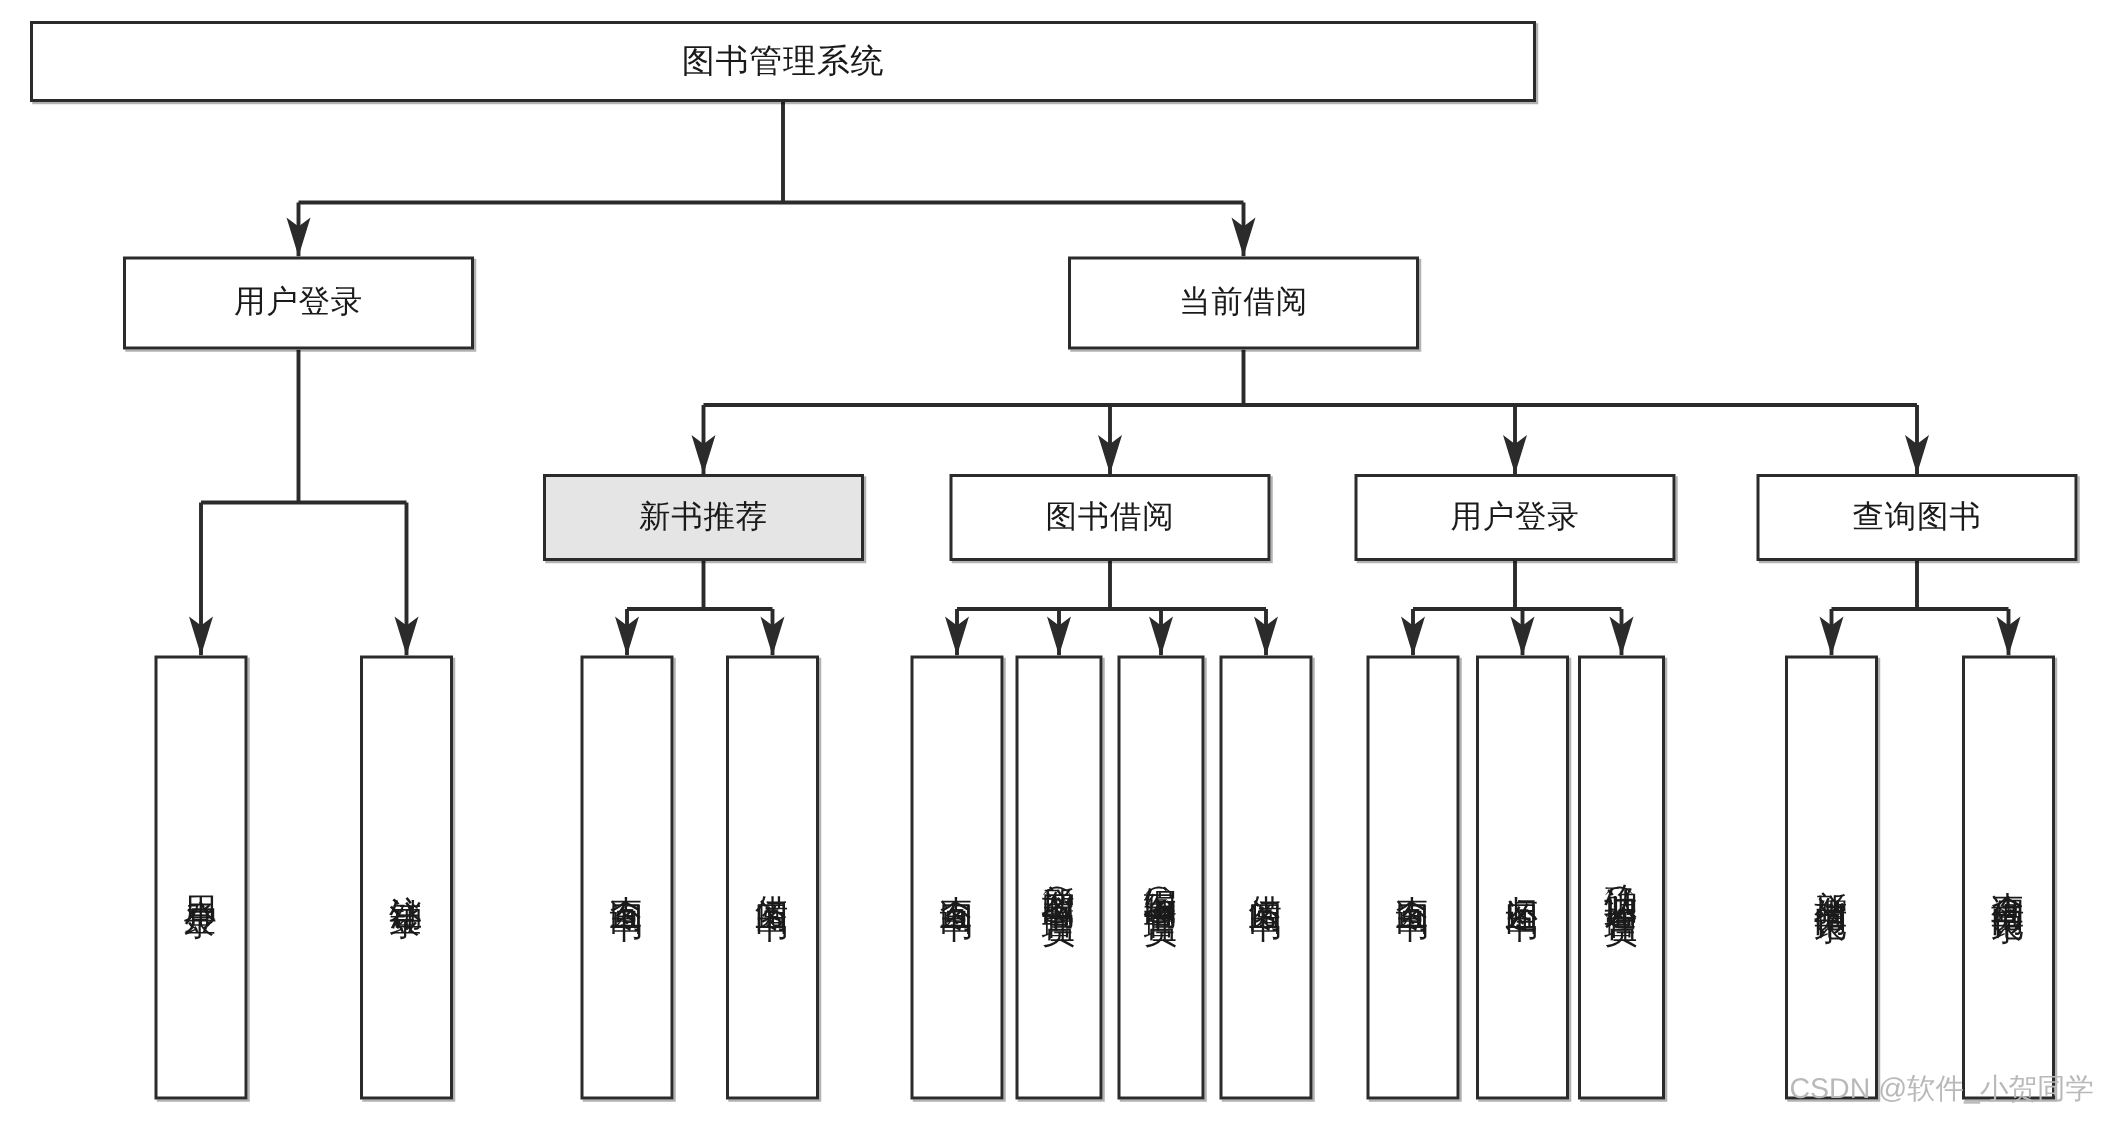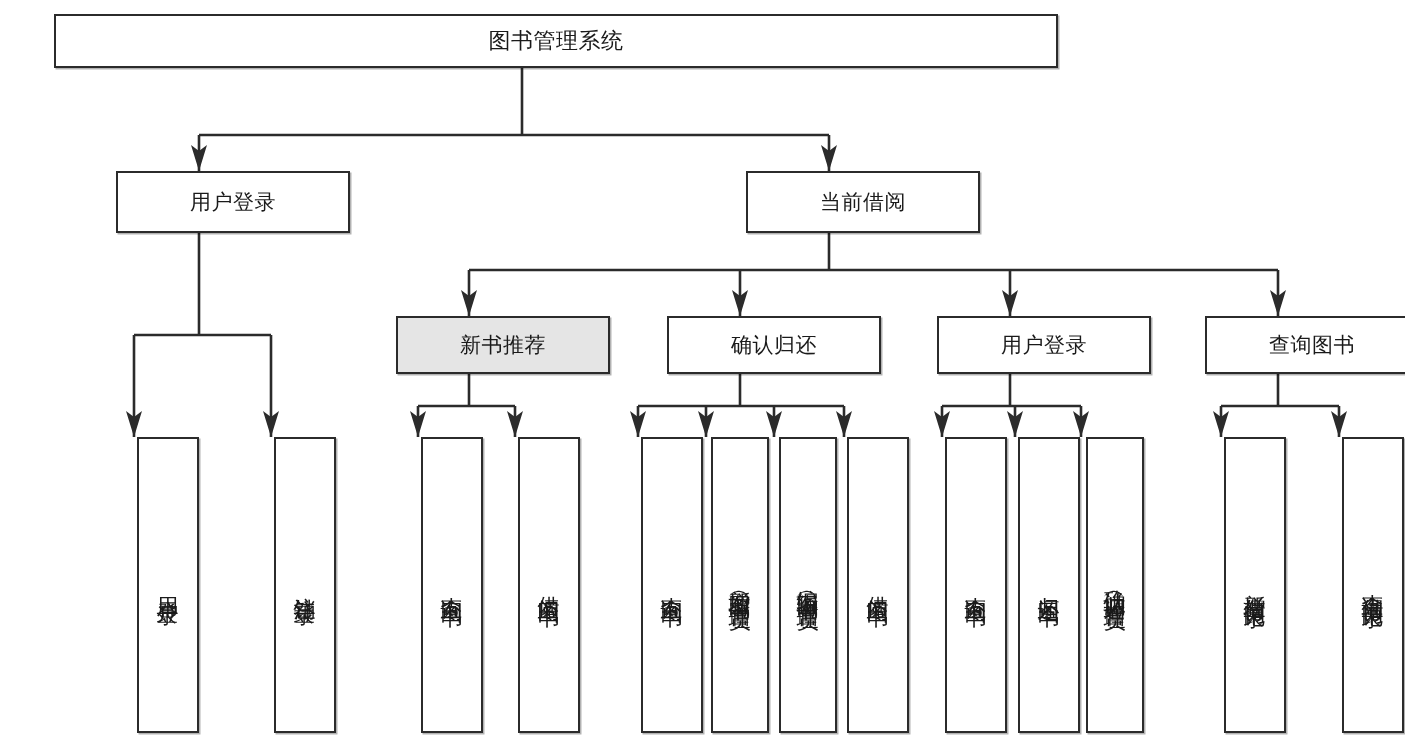--- a/index.html
+++ b/index.html
@@ -29,21 +29,20 @@
   .node-box {
     position: absolute;
     box-sizing: border-box;
     background: #ffffff;
     border: 2px solid #f9a8d4;
     box-shadow: 1.5px 1.5px 0 rgba(0,0,0,0.30);
     display: flex;
     align-items: center;
     justify-content: center;
     overflow: hidden;
-    margin-left: 34px;
   }
   .node-label {
     color: #1a1a1a;
     font-family: "Liberation Sans", "DejaVu Sans", sans-serif;
     text-align: center;
     line-height: 1.18;
     white-space: nowrap;
   }
   .node-box.horizontal .node-label {
     font-size: 21px;
@@ -138,21 +137,21 @@
       <div class="node-box horizontal" style="left: 82px; top: 171px; width: 234px; height: 62px; border-color: rgb(43, 43, 43); background: rgb(255, 255, 255);">
         <span class="node-label" style="color: rgb(26, 26, 26);">用户登录</span>
       </div>
       <div class="node-box horizontal" style="left: 712px; top: 171px; width: 234px; height: 62px; border-color: rgb(43, 43, 43); background: rgb(255, 255, 255);">
         <span class="node-label" style="color: rgb(26, 26, 26);">当前借阅</span>
       </div>
       <div class="node-box horizontal" style="left: 362px; top: 316px; width: 214px; height: 58px; border-color: rgb(43, 43, 43); background: #e5e5e5;">
         <span class="node-label" style="color: rgb(26, 26, 26);">新书推荐</span>
       </div>
       <div class="node-box horizontal" style="left: 633px; top: 316px; width: 214px; height: 58px; border-color: rgb(43, 43, 43); background: rgb(255, 255, 255);">
-        <span class="node-label" style="color: rgb(26, 26, 26);">确认归还</span>
+        <span class="node-label" style="color: rgb(26, 26, 26);">图书借阅</span>
       </div>
       <div class="node-box horizontal" style="left: 903px; top: 316px; width: 214px; height: 58px; border-color: rgb(43, 43, 43); background: rgb(255, 255, 255);">
         <span class="node-label" style="color: rgb(26, 26, 26);">用户登录</span>
       </div>
       <div class="node-box horizontal" style="left: 1171px; top: 316px; width: 214px; height: 58px; border-color: rgb(43, 43, 43); background: rgb(255, 255, 255);">
         <span class="node-label" style="color: rgb(26, 26, 26);">查询图书</span>
       </div>
       <div class="node-box vertical" style="left: 103px; top: 437px; width: 62px; height: 296px; border-color: rgb(43, 43, 43); background: rgb(255, 255, 255);">
         <span class="node-label" style="color: rgb(26, 26, 26);">用户登录</span>
       </div>
@@ -186,13 +185,14 @@
       <div class="node-box vertical" style="left: 1052px; top: 437px; width: 58px; height: 296px; border-color: rgb(43, 43, 43); background: rgb(255, 255, 255);">
         <span class="node-label" style="color: rgb(26, 26, 26);">确认归还（管理员）</span>
       </div>
       <div class="node-box vertical" style="left: 1190px; top: 437px; width: 62px; height: 296px; border-color: rgb(43, 43, 43); background: rgb(255, 255, 255);">
         <span class="node-label" style="color: rgb(26, 26, 26);">新增借阅记录</span>
       </div>
       <div class="node-box vertical" style="left: 1308px; top: 437px; width: 62px; height: 296px; border-color: rgb(43, 43, 43); background: rgb(255, 255, 255);">
         <span class="node-label" style="color: rgb(26, 26, 26);">查询借阅记录</span>
       </div>
     </div>
+  <div class="watermark" style="left:1193px; top:713px;">CSDN @软件_小贺同学</div>
 </div>
 
 </body></html>

